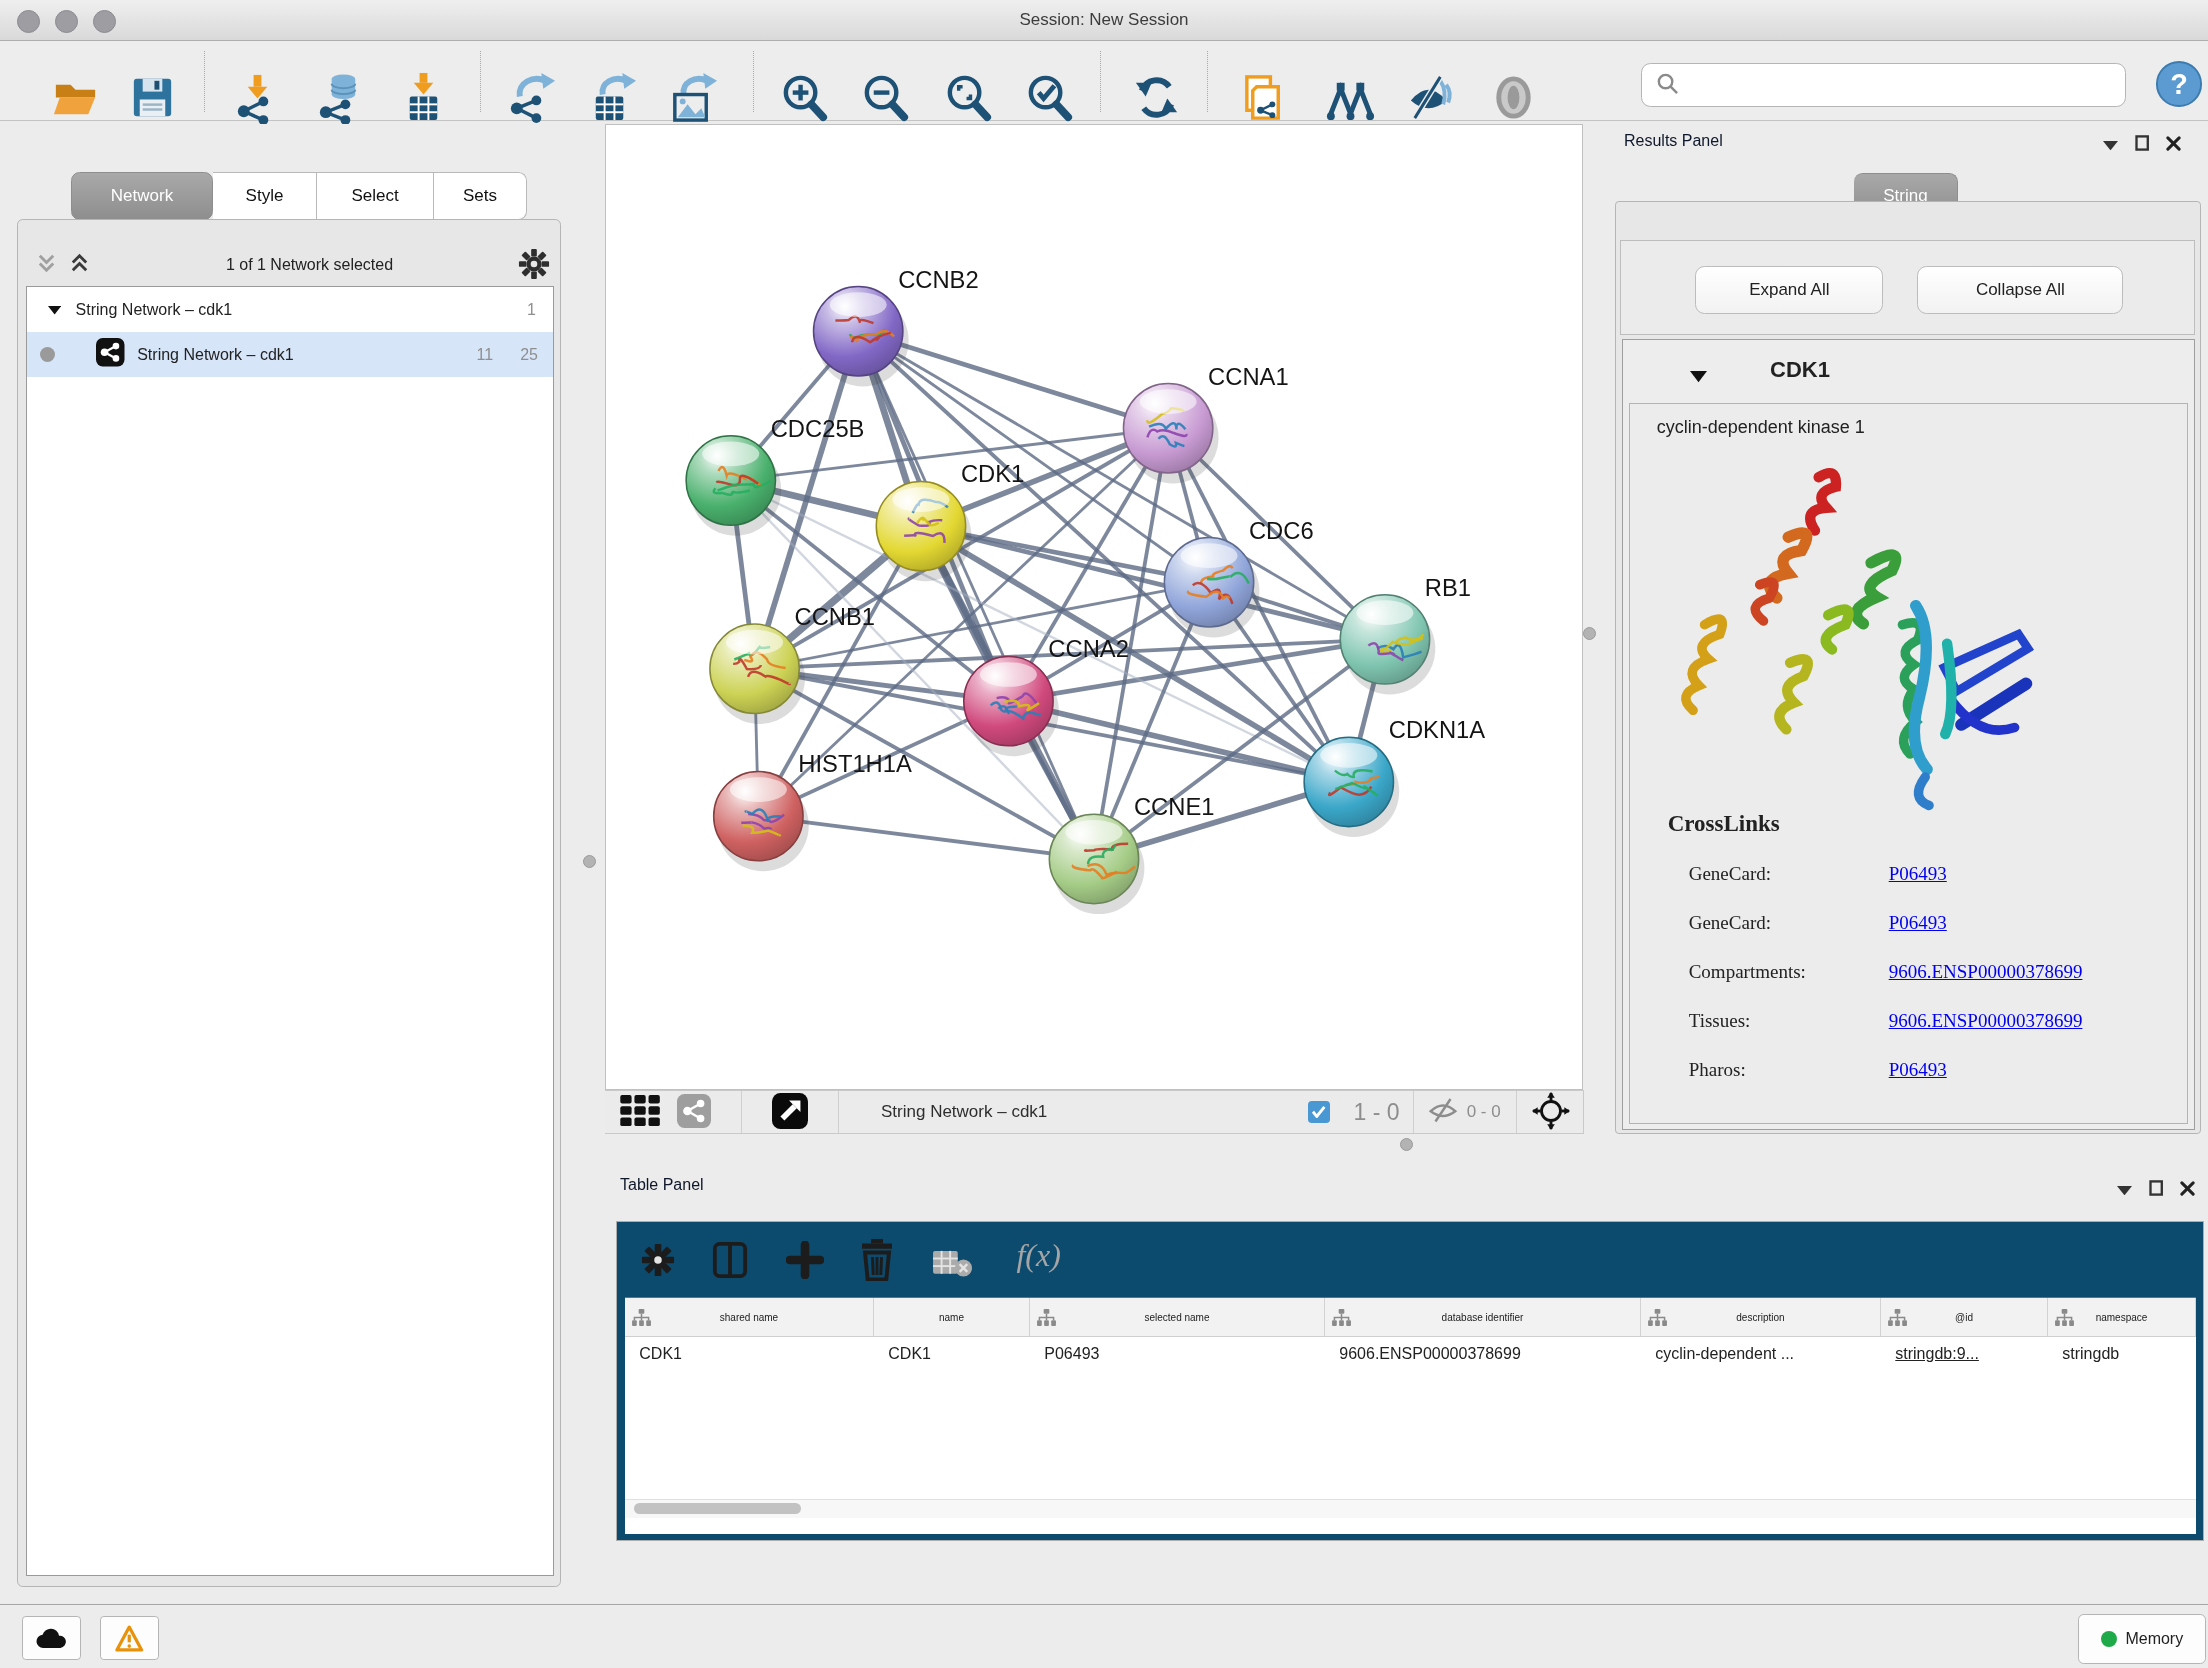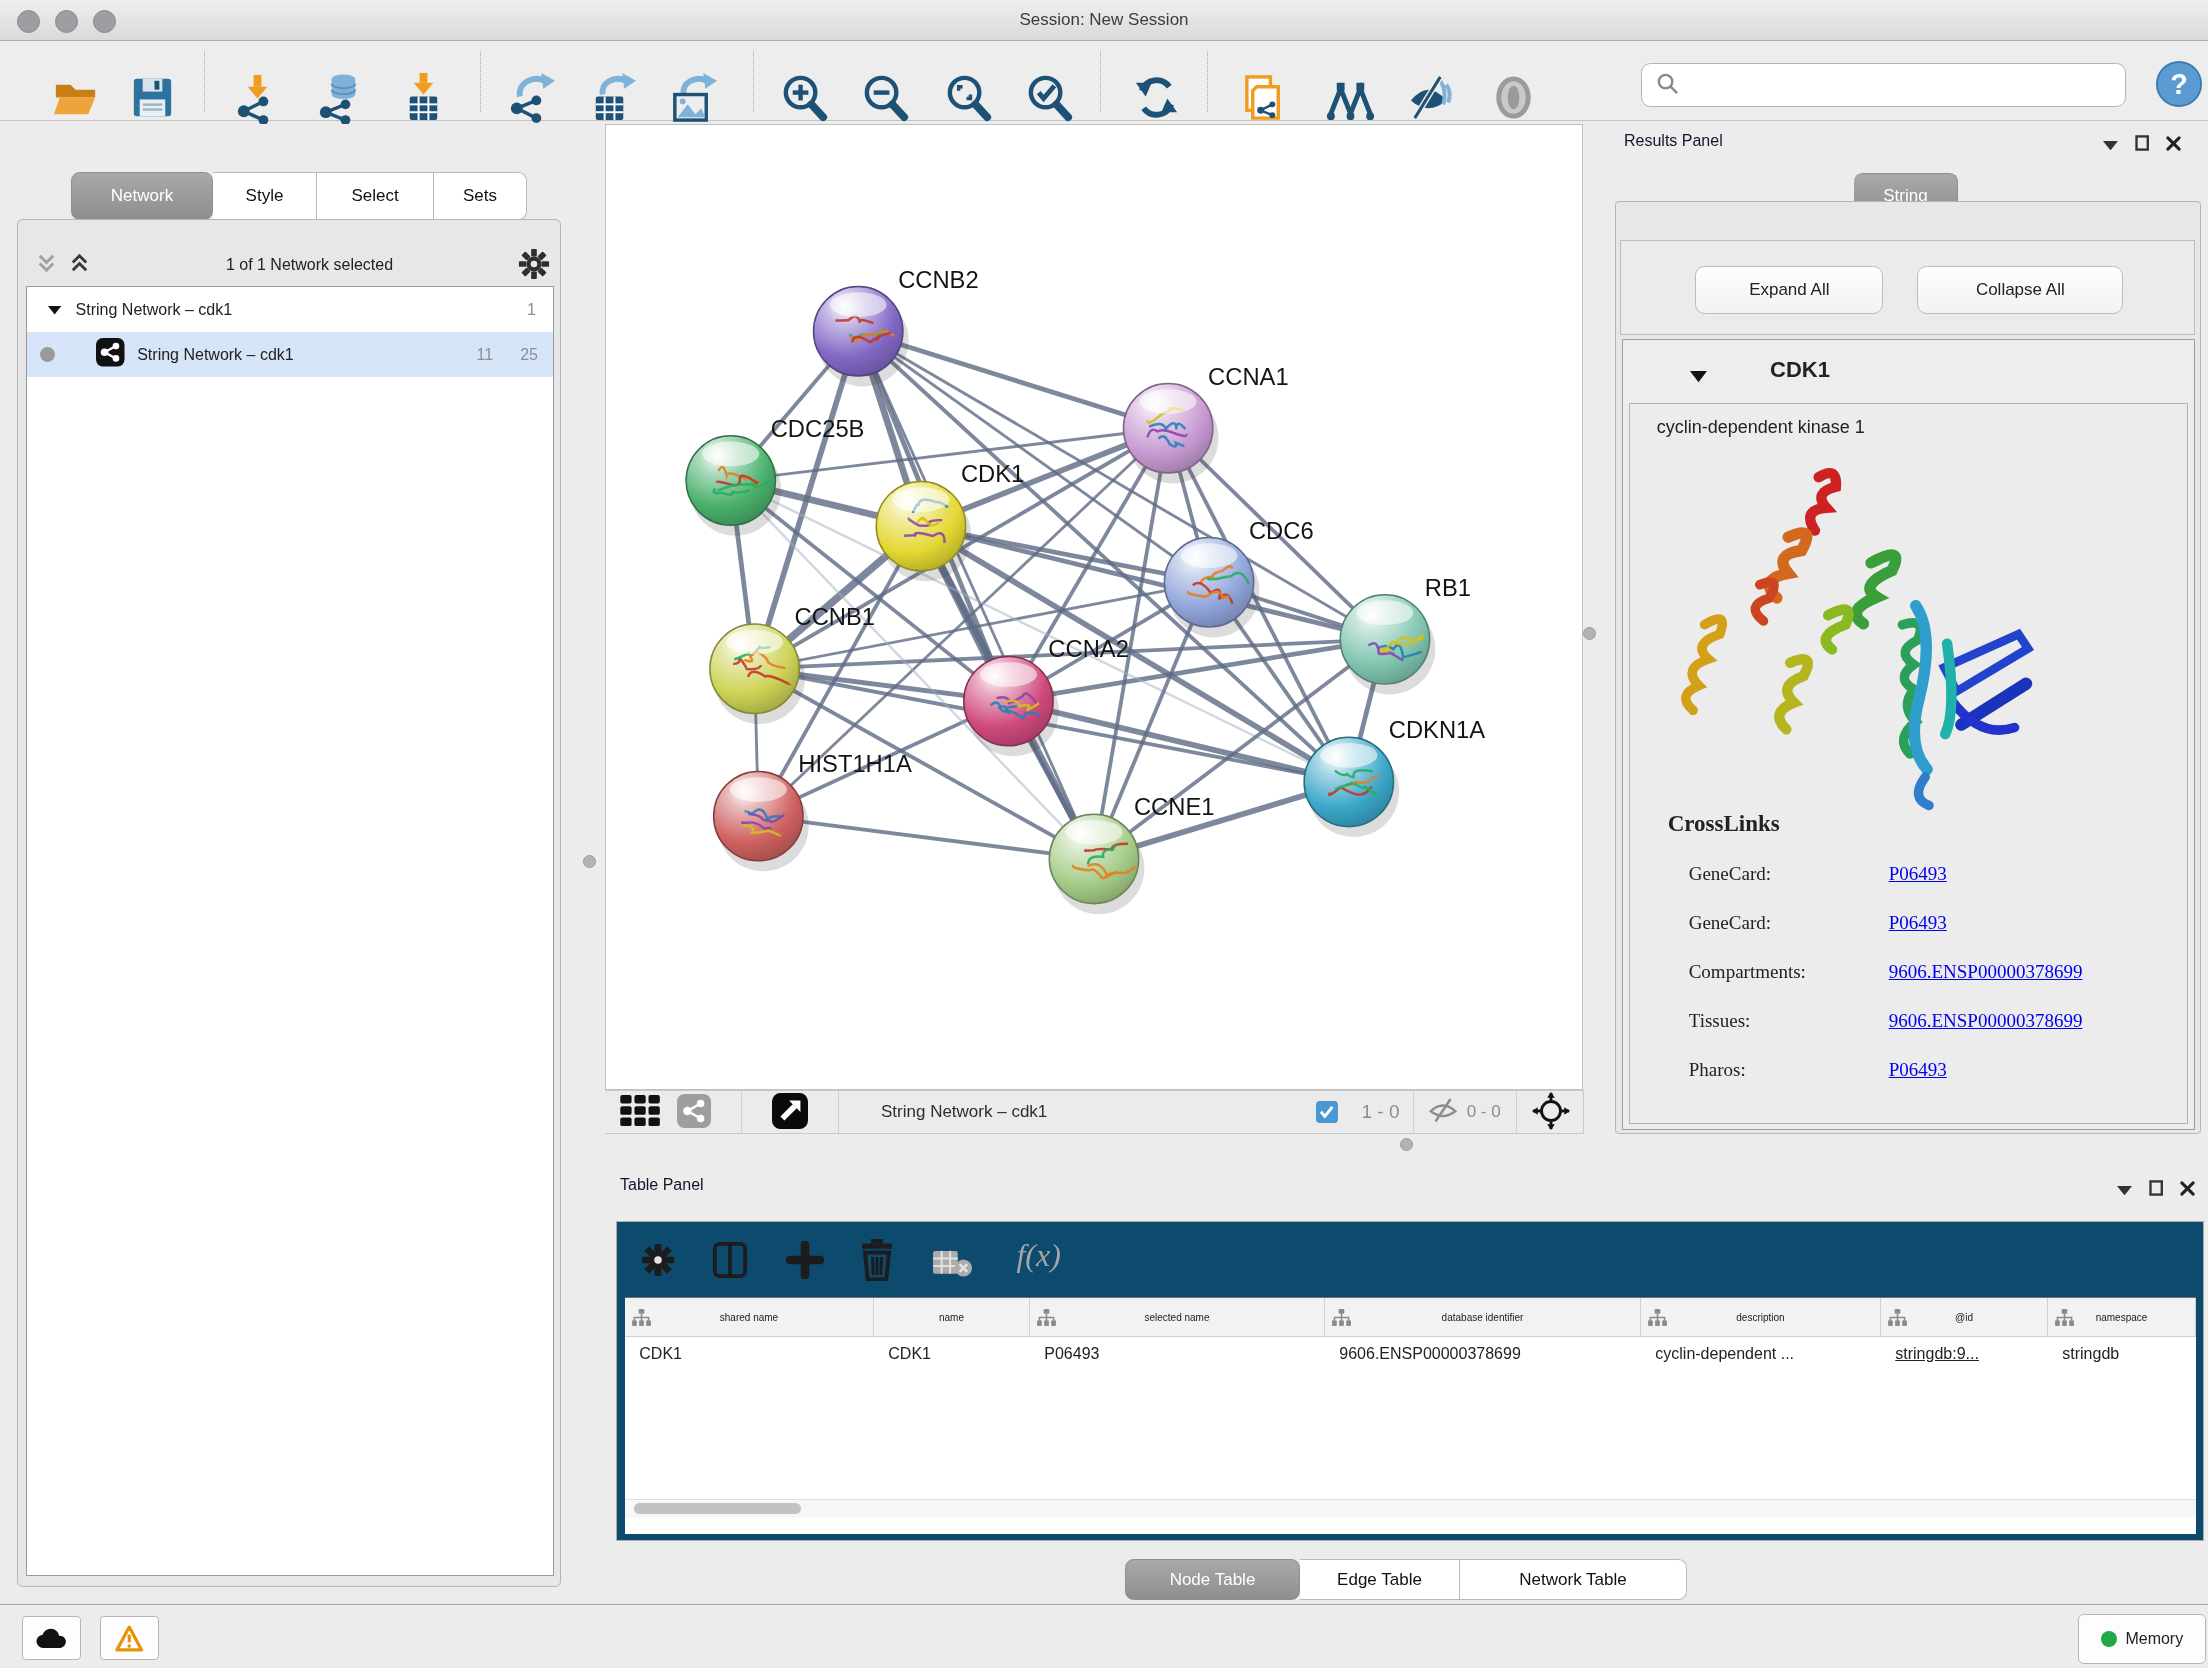--- a/index.html
+++ b/index.html
@@ -634,21 +634,21 @@
           <polygon points="18,8 30,8 30,20" fill="#fff"></polygon>
         </svg>
     </span>
     <span class="stripsep" style="margin-left:30px"></span>
     <span style="margin-left:42px;font-size:17px;color:#2e2e2e">String Network – cdk1</span>
     <span style="margin-left:auto;width:22px;height:22px;background:#4a98d3;border-radius:3.8px;display:flex;align-items:center;justify-content:center">
       <svg width="14.3" height="12.4" viewBox="0 0 15 13">
           <polyline points="1,6 5,11 13,1" fill="none" stroke="#fff" stroke-width="3"></polyline>
         </svg>
     </span>
-    <span style="margin-left:23px;font-size:19px;color:#8d8d8d">1 - 0</span>
+    <span style="margin-left:23px;font-size:23px;color:#8d8d8d">1 - 0</span>
     <span class="stripsep" style="margin-left:13.3px"></span>
     <span style="margin-left:13.3px">
       <svg width="32" height="28.5" viewBox="0 0 34 30">
           <path d="M4 16 Q17 4 30 16 Q17 26 4 16 z" fill="none" stroke="#8d8d8d" stroke-width="2.6"></path>
           <line x1="25" y1="3" x2="9" y2="27" stroke="#8d8d8d" stroke-width="2.6"></line>
         </svg>
     </span>
     <span style="margin-left:7.6px;font-size:17px;color:#8d8d8d">0 - 0</span>
     <span class="stripsep" style="margin-left:15px"></span>
     <span style="margin-left:15px;margin-right:13.3px">
@@ -924,25 +924,20 @@
             <div class="tdcell" style="width: 240px;">cyclin-dependent ...</div>
             <div class="tdcell" style="width: 167px; text-decoration: underline;">stringdb:9...</div>
             <div class="tdcell" style="width: 148px;">stringdb</div>
           </div>
         <div class="abs" style="left:0;top:201px;width:1571px;height:18px;background:#f7f7f7;border-top:1px solid #e0e0e0">
           <div style="position:absolute;left:9.5px;top:2.9px;width:167px;height:11.4px;background:#c2c2c2;border-radius:5.7px"></div>
         </div>
       </div>
     </div>
 
-    <div class="abs tabrow" id="tbl-tabs" style="left:520px;top:402px;height:41px">
-        <span class="tab sel" style="width: 173px;">Node Table</span>
-        <span class="tab" style="width: 159px;">Edge Table</span>
-        <span class="tab" style="width: 226px;">Network Table</span>
-      </div>
   </div>
 
   <div class="abs" style="left:0;top:1604px;width:2208px;height:65px;background:#ececec;border-top:1.9px solid #a6a6a6">
     <div class="abs" style="left:22px;top:11.4px;width:57px;height:42px;background:#fdfdfd;border:1px solid #b5b5b5;border-radius:3.8px;display:flex;align-items:center;justify-content:center">
       <svg width="32" height="23" viewBox="0 0 34 24">
           <path d="M8 22 a7 7 0 0 1 -1 -14 a9 9 0 0 1 17.5 1 a6.5 6.5 0 0 1 1.5 13 z" fill="#111"></path>
         </svg>
     </div>
     <div class="abs" style="left:100px;top:11.4px;width:57px;height:42px;background:#fdfdfd;border:1px solid #b5b5b5;border-radius:3.8px;display:flex;align-items:center;justify-content:center">
       <svg width="28.5" height="27" viewBox="0 0 30 28">

